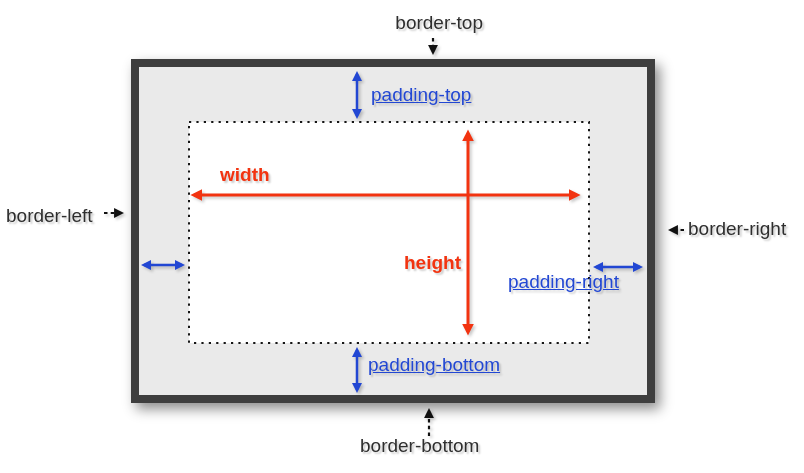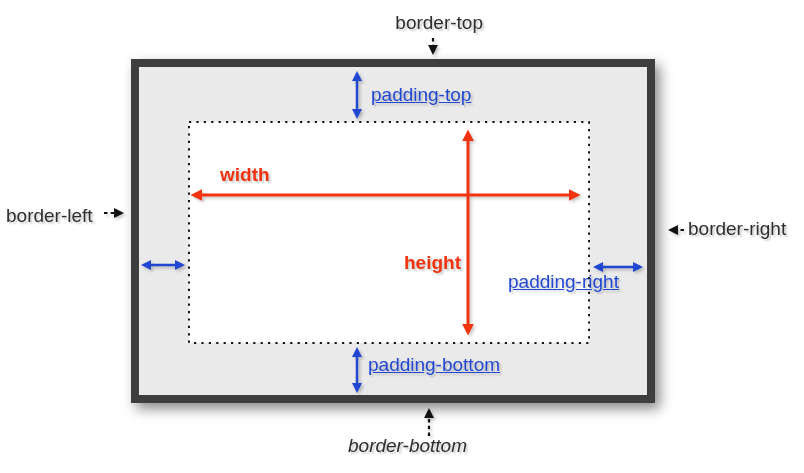--- a/index.html
+++ b/index.html
@@ -93,21 +93,21 @@
 
       <line class="arrow-black" x1="433" y1="38" x2="433" y2="52" marker-end="url(#h-black)"></line>
       <line class="arrow-black" x1="429" y1="436" x2="429" y2="411" marker-end="url(#h-black)"></line>
       <line class="arrow-black" x1="104" y1="213" x2="121" y2="213" marker-end="url(#h-black)"></line>
       <line class="arrow-black" x1="684" y1="230" x2="671" y2="230" marker-end="url(#h-black)"></line>
     </g>
   </svg>
 
   <div class="label" style="left:383px; top:12px; width:100px; text-align:right;">border-top</div>
 
-  <div class="label" style="left:348px; top:435px;font-style:italic;">border-bottom</div>
+  <div class="label" style="left:360px; top:435px;">border-bottom</div>
 
   <div class="label" style="left:6px; top:205px;">border-left</div>
 
   <div class="label" style="left:688px; top:218px;text-align:center;">border-right</div>
 
   <div class="label blue" style="left:371px; top:84px;">padding-top</div>
 
   <div class="label blue" style="left:368px; top:354px;">padding-bottom</div>
 
 

